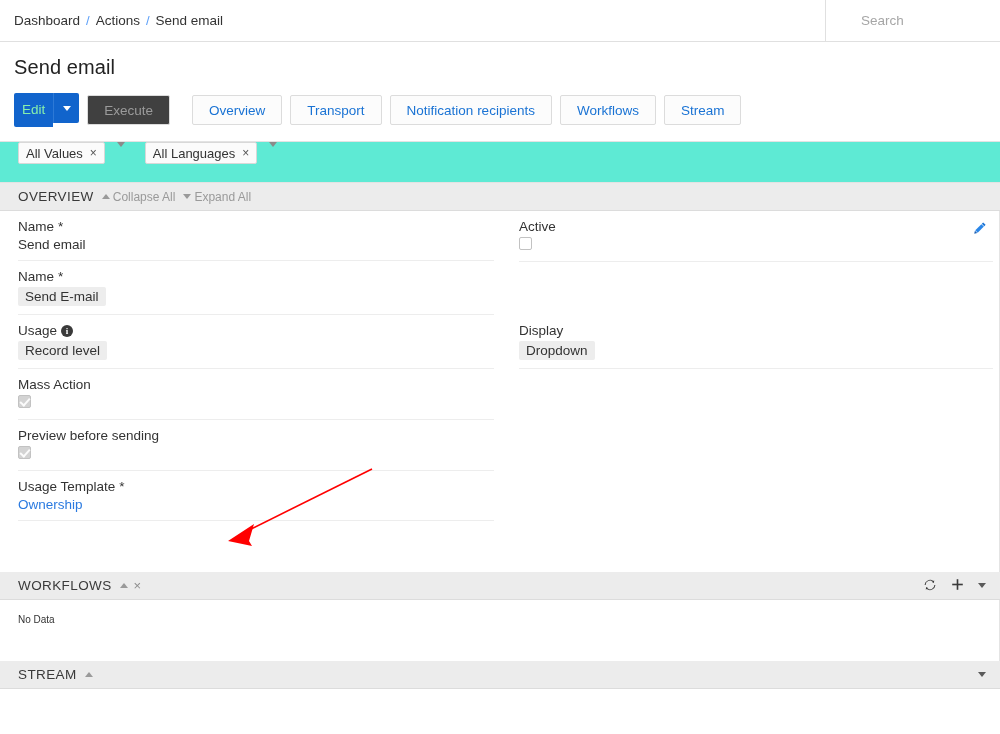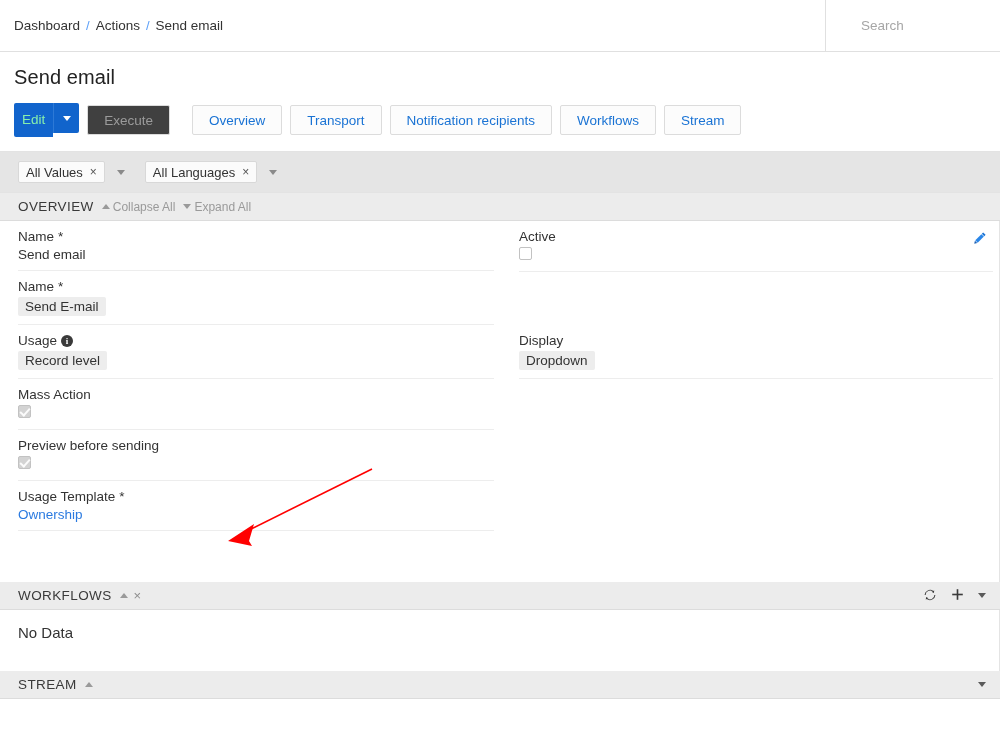--- a/index.html
+++ b/index.html
@@ -9,21 +9,21 @@
     font-family:"Liberation Sans", sans-serif;
     font-size:13px;
     color:#222;
     background:#fff;
     overflow:hidden;
     position:relative;
   }
 
   
   .topbar {
-    height:52px;
+    height:42px;
     display:flex;
     align-items:stretch;
     border-bottom:1px solid #e0e0e0;
     background:#fff;
     gap:19px;
   }
   .breadcrumb {
     flex:1;
     display:flex;
     align-items:center;
@@ -102,25 +102,25 @@
     font-family:inherit; font-size:13.5px;
     height:30px;
     padding:0 16px;
     border-radius:2px;
     cursor:pointer;
   }
   .tab-gap { width:6px; }
 
   
   .filters {
-    background:#e5e5e5;
+    background:#5eead4;
     border-top:1px solid #e3e3e3;
     border-bottom:1px solid #e3e3e3;
     height:42px;
-    display:flex; align-items:center;
+    display:flex; 
     padding-left:18px;
     gap:6px;
   }
   .chip {
     display:inline-flex; align-items:center;
     background:#fbfbfb;
     border:1px solid #d8d8d8;
     border-radius:2px;
     height:22px;
     padding:0 7px;
@@ -244,21 +244,21 @@
   .pencil {
     position:absolute;
     right:12px; top:10px;
     cursor:pointer;
   }
   .spacer-field { height:53px; }
 
   
   .nodata {
     padding:14px 0 0 18px;
-    font-size:15px;
+    font-size:10px;
     color:#333;
     height:61px;
     border-right:1px solid #e4e4e4;
     background:#fff;
   }
 
   
   .arrow-svg {
     position:absolute;
     left:0; top:0;

